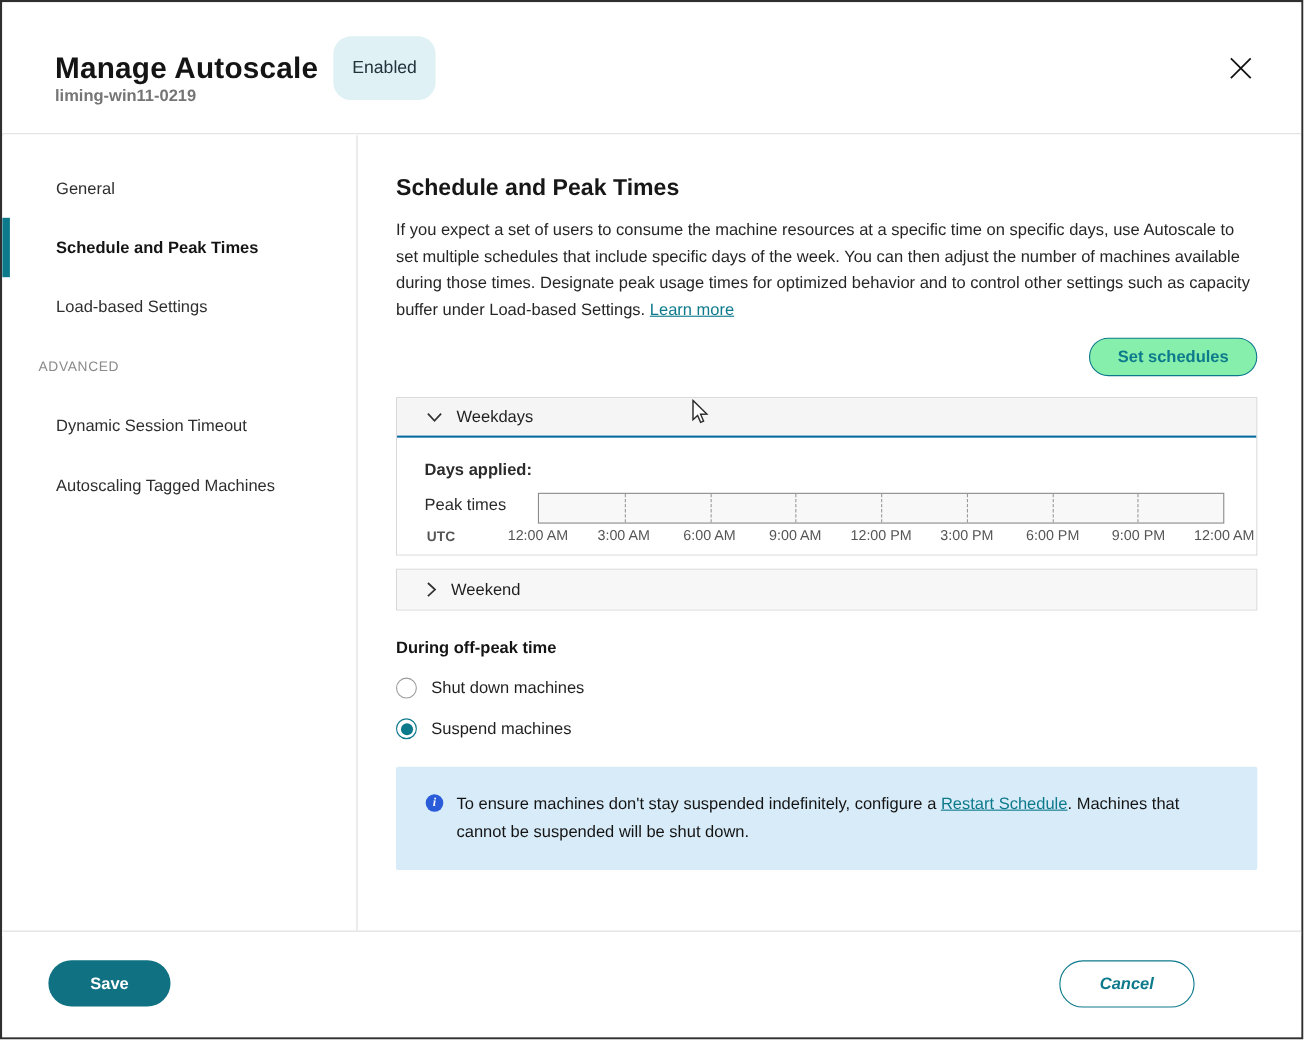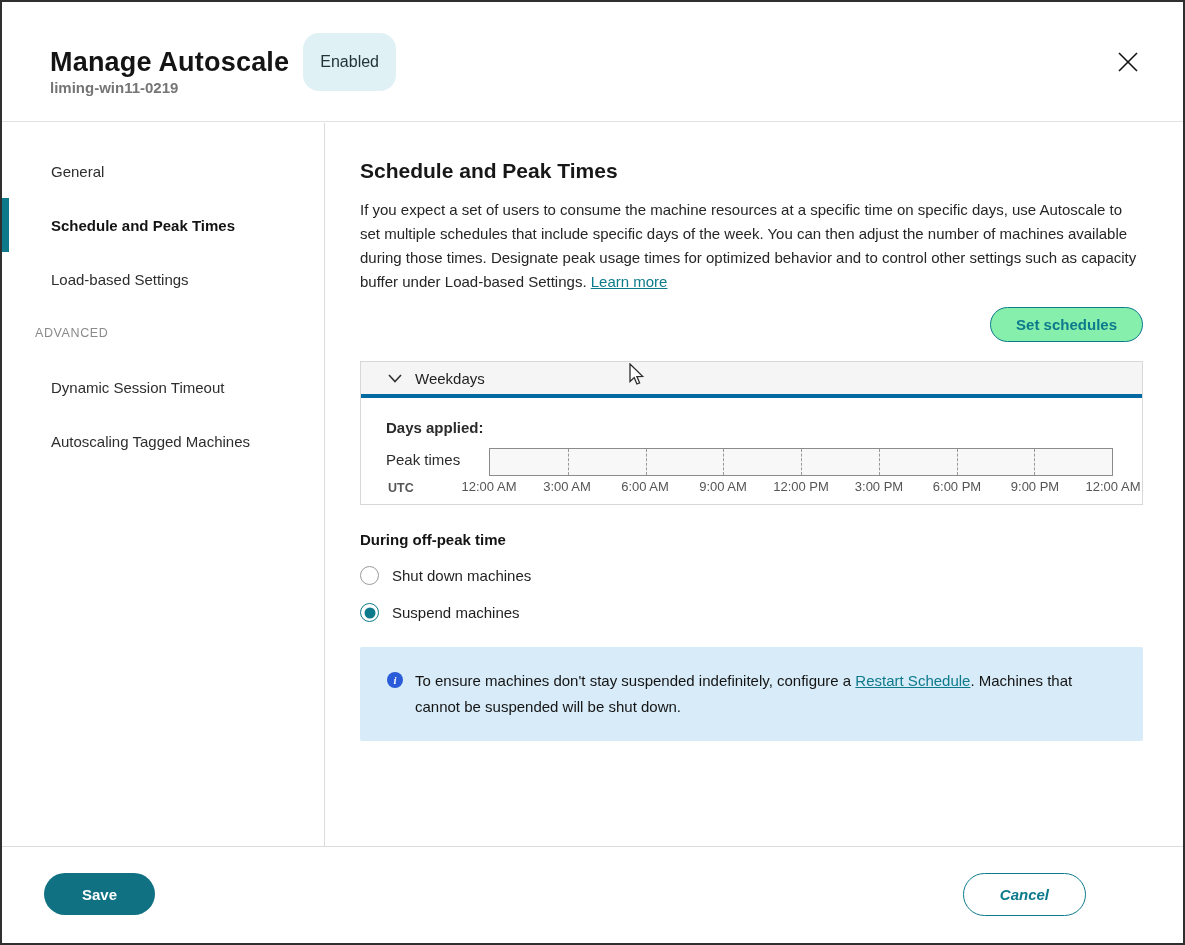--- a/index.html
+++ b/index.html
@@ -26,21 +26,21 @@
   .main h2 { margin-top:36px; font-size:21px; font-weight:700; color:#171717; }
   .desc { margin-top:15px; font-size:15px; line-height:24px; color:#262626; max-width:790px; }
   a.teal-link { color:#0d7a8c; text-decoration:underline; cursor:pointer; }
   .actions-row { display:flex; justify-content:flex-end; margin-top:13px; }
   .btn-outline { background:#86efac; border:1.5px solid #0d7a8c; color:#0d7a8c; font-size:15px; font-weight:600; border-radius:18px; padding:8px 25px; cursor:pointer; font-family:inherit; }
 
   
   .panel { border:1px solid #d8d8d8; margin-top:19px; }
   .panel-header { height:36px; background:#f5f5f5; display:flex; align-items:center; gap:13px; padding-left:27px; cursor:pointer; font-size:15px; color:#1f1f1f; }
   .panel-header svg { flex:0 0 auto; }
-  .panel.weekdays .panel-header { border-bottom:4px solid #0369a1; }
+  .panel.weekdays .panel-header { border-bottom:2px solid #0369a1; }
   .panel-body { position:relative; height:106px; background:#fff; }
   .row-label { position:absolute; left:25px; font-size:15px; color:#2b2b2b; }
   .days-applied-label { top:21px; font-weight:700; }
   .peak-times-label { top:53px; }
   .utc-label { position:absolute; left:27px; top:83px; font-size:12.5px; font-weight:700; color:#555; }
   .days-row { position:absolute; left:117px; top:21px; width:602px; display:flex; }
   .day { flex:1; text-align:center; font-size:15px; font-weight:700; color:#333; }
   .day.disabled { color:#c9c9c9; }
   .timeline { position:absolute; left:128px; top:50px; width:624px; height:28px; background:#f8f8f8; border:1px solid #8b8b8b; cursor:pointer; }
   .tick { position:absolute; top:0; bottom:0; width:0; border-left:1px dashed #9a9a9a; }
@@ -146,20 +146,28 @@
           <span class="time-label" style="left:37.5%">9:00 AM</span>
           <span class="time-label" style="left:50%">12:00 PM</span>
           <span class="time-label" style="left:62.5%">3:00 PM</span>
           <span class="time-label" style="left:75%">6:00 PM</span>
           <span class="time-label" style="left:87.5%">9:00 PM</span>
           <span class="time-label" style="left:100%">12:00 AM</span>
         </div>
       </div>
     </div>
 
+    <div class="panel weekend">
+      <div class="panel-header">
+        <svg width="9" height="14" viewBox="0 0 9 14">
+            <polyline points="1,1 7.5,7 1,13" fill="none" stroke="#333" stroke-width="1.6"></polyline>
+          </svg>
+        <span>Weekend</span>
+      </div>
+    </div>
 
     <div class="offpeak-title">During off-peak time</div>
 
     <div class="radio-row">
       <span class="radio-circle"></span>
       <span class="radio-label">Shut down machines</span>
     </div>
     <div class="radio-row selected">
       <span class="radio-circle"></span>
       <span class="radio-label">Suspend machines</span>

